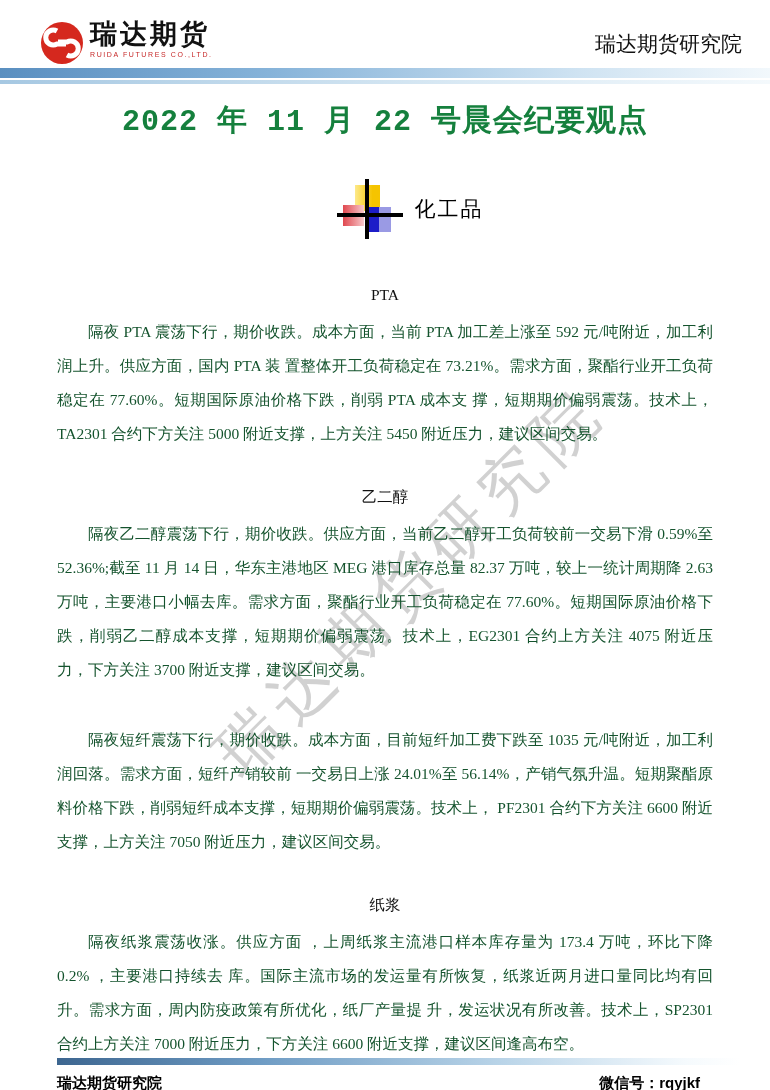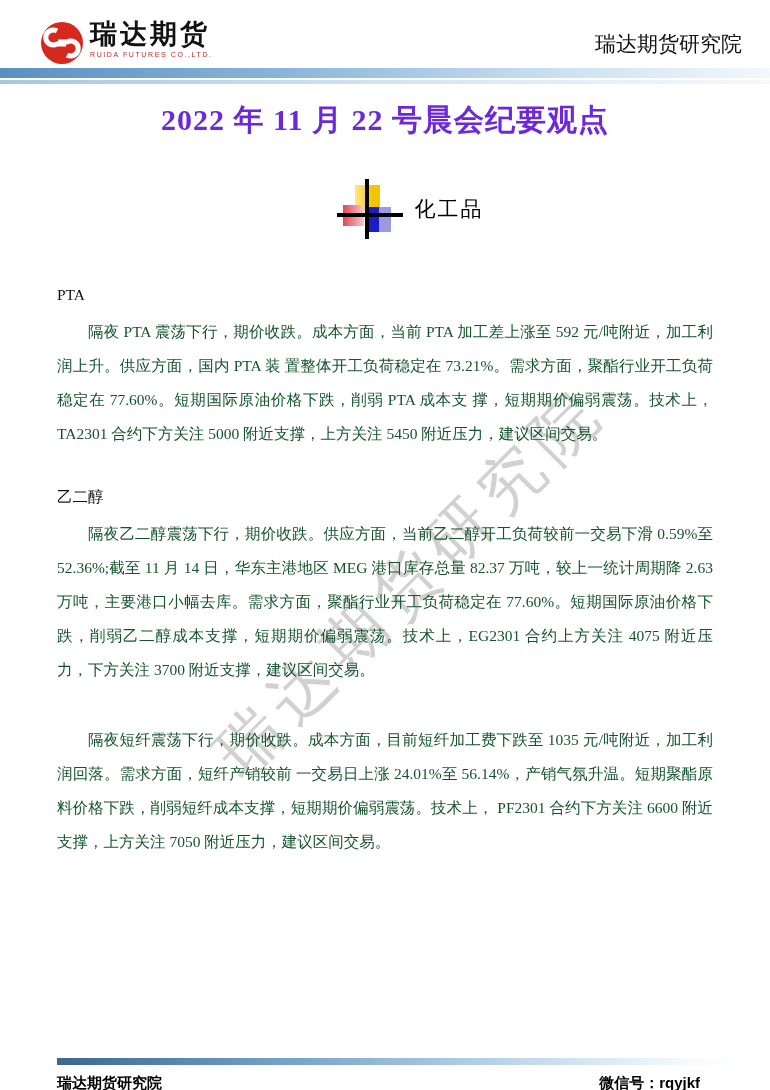--- a/index.html
+++ b/index.html
@@ -33,22 +33,22 @@
     font-size:21px;color:#111;padding-top:12px;font-weight:500;
   }
   
   .header-bar{margin-top:2px;}
   .bar-main{height:10px;background:linear-gradient(90deg,#5a8fc0 0%,#86b3d9 35%,#cfe3f2 75%,#f2f8fc 100%);}
   .bar-gap{height:2px;background:#ffffff;}
   .bar-thin{height:4px;background:linear-gradient(90deg,#a6c8e2 0%,#d9e9f4 60%,#f4f9fc 100%);}
   
   .doc-title{
     text-align:center;margin-top:16px;
-    font-family:Liberation Serif, serif;
-    font-size:30px;font-weight:700;color:#6d28d9;letter-spacing:1px;
+    font-family:Liberation Mono, monospace;
+    font-size:30px;font-weight:700;color:#15803d;letter-spacing:1px;
   }
   
   .chem-header{
     position:relative;z-index:1;
     display:flex;align-items:center;justify-content:center;
     margin-top:40px;transform:translateX(28px);
   }
   .chem-icon{position:relative;width:56px;height:56px;margin-right:16px;}
   .sq-yellow{position:absolute;left:12px;top:4px;width:25px;height:26px;
     background:linear-gradient(90deg,#fde98a,#f5c400 70%);}
@@ -72,21 +72,21 @@
     transform:rotate(-45deg);
     font-family:"Liberation Serif","DejaVu Serif",serif;
     white-space:nowrap;
     pointer-events:none;
   }
   
   .content{position:relative;z-index:1;padding:0 57px;}
   .article{margin-top:36px;}
   .article:first-child{margin-top:48px;}
   .article h3{
-    margin:0;font-size:15.5px;font-weight:400;line-height:20px;color:#111;
+    margin:0;font-size:15.5px;font-weight:400;line-height:20px;color:#111;text-align:center;
   }
   .article p{
     margin:10px 0 0 0;
     font-size:15.5px;line-height:34px;
     text-align:justify;text-indent:2em;color:#14532d;
   }
   
   .footer{position:absolute;left:0;right:0;bottom:0;height:44px;}
   .footer-bar{
     margin-left:57px;width:683px;height:7px;
@@ -145,20 +145,24 @@
       <h3>PTA</h3>
       <p>隔夜 PTA 震荡下行，期价收跌。成本方面，当前 PTA 加工差上涨至 592 元/吨附近，加工利润上升。供应方面，国内 PTA 装 置整体开工负荷稳定在 73.21%。需求方面，聚酯行业开工负荷稳定在 77.60%。短期国际原油价格下跌，削弱 PTA 成本支 撑，短期期价偏弱震荡。技术上，TA2301 合约下方关注 5000 附近支撑，上方关注 5450 附近压力，建议区间交易。</p>
     </div>
     <div class="article">
       <h3>乙二醇</h3>
       <p>隔夜乙二醇震荡下行，期价收跌。供应方面，当前乙二醇开工负荷较前一交易下滑 0.59%至 52.36%;截至 11 月 14 日，华东主港地区 MEG 港口库存总量 82.37 万吨，较上一统计周期降 2.63 万吨，主要港口小幅去库。需求方面，聚酯行业开工负荷稳定在 77.60%。短期国际原油价格下跌，削弱乙二醇成本支撑，短期期价偏弱震荡。技术上，EG2301 合约上方关注 4075 附近压 力，下方关注 3700 附近支撑，建议区间交易。</p>
     </div>
     <div class="article">
       <p>隔夜短纤震荡下行，期价收跌。成本方面，目前短纤加工费下跌至 1035 元/吨附近，加工利润回落。需求方面，短纤产销较前 一交易日上涨 24.01%至 56.14%，产销气氛升温。短期聚酯原料价格下跌，削弱短纤成本支撑，短期期价偏弱震荡。技术上， PF2301 合约下方关注 6600 附近支撑，上方关注 7050 附近压力，建议区间交易。</p>
     </div>
+    <div class="article">
+      <h3>纸浆</h3>
+      <p>隔夜纸浆震荡收涨。供应方面 ，上周纸浆主流港口样本库存量为 173.4 万吨，环比下降 0.2% ，主要港口持续去 库。国际主流市场的发运量有所恢复，纸浆近两月进口量同比均有回升。需求方面，周内防疫政策有所优化，纸厂产量提 升，发运状况有所改善。技术上，SP2301 合约上方关注 7000 附近压力，下方关注 6600 附近支撑，建议区间逢高布空。</p>
+    </div>
   </div>
 
   <div class="footer">
     <div class="footer-bar"></div>
     <div class="footer-row">
       <span>瑞达期货研究院</span>
       <span>微信号：rqyjkf</span>
     </div>
   </div>
 

